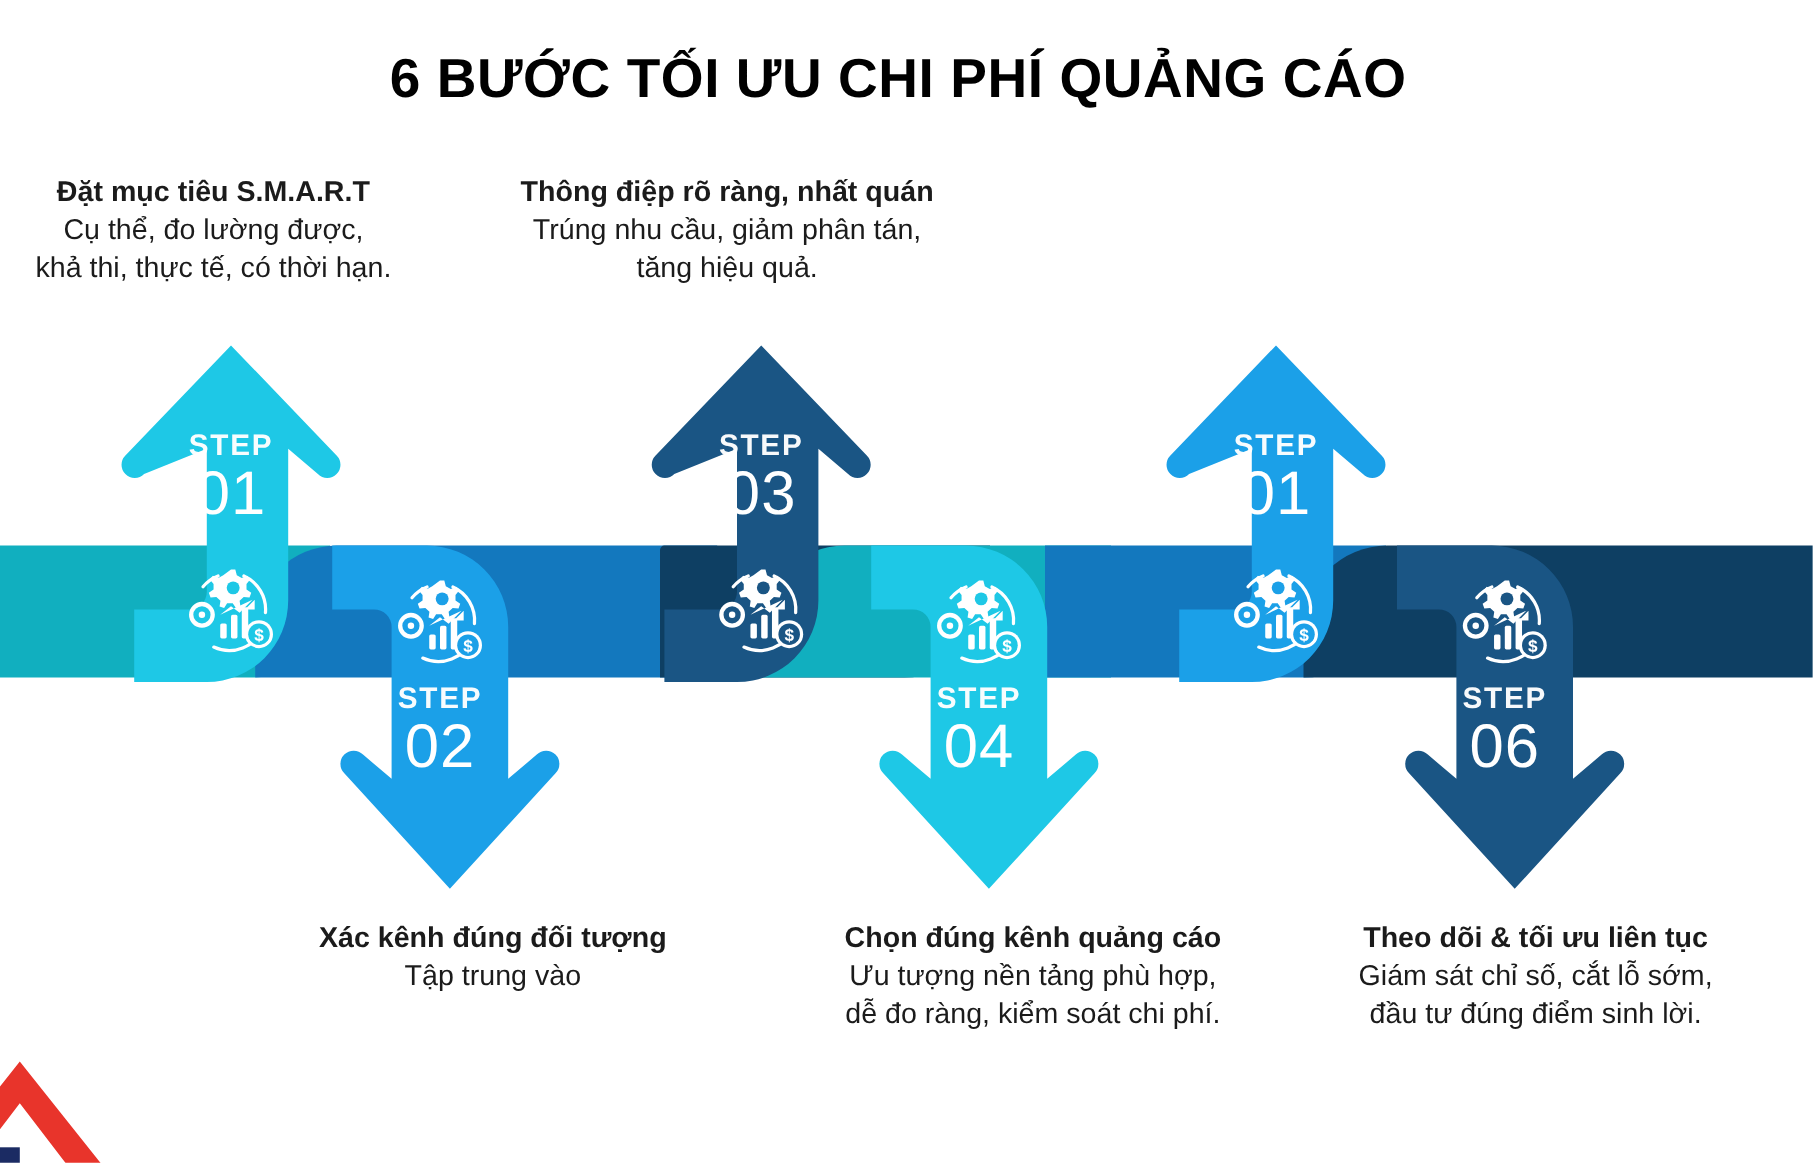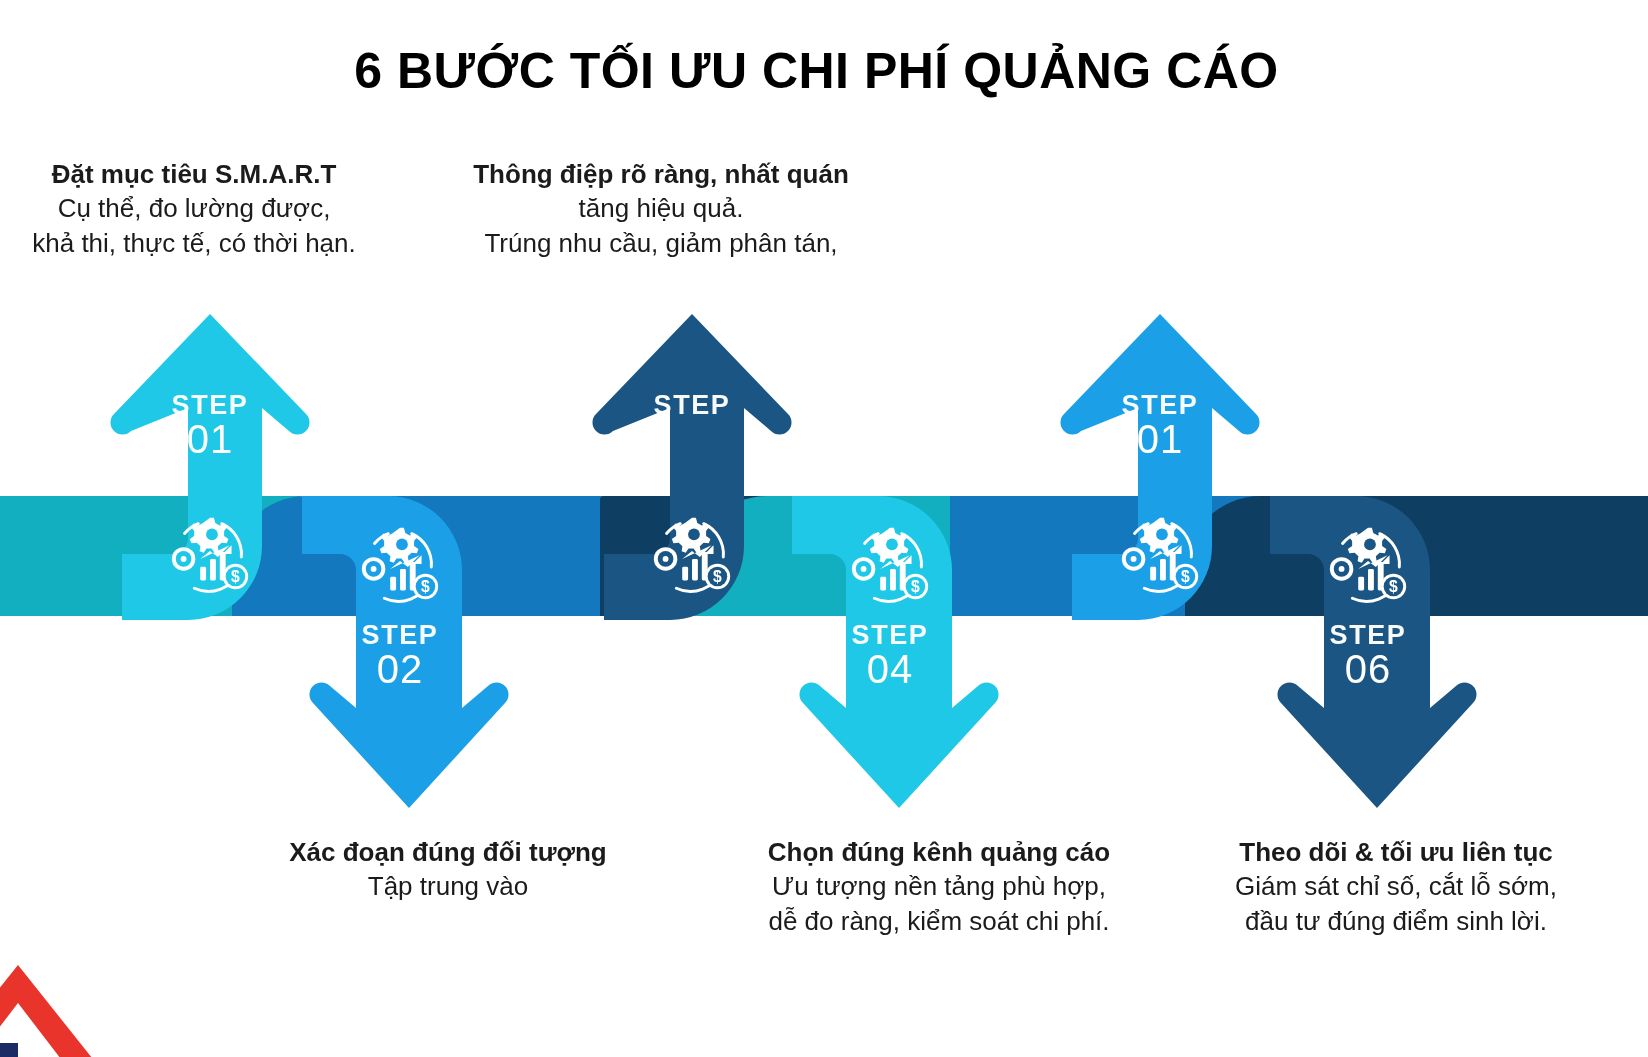--- a/index.html
+++ b/index.html
@@ -80,21 +80,21 @@
     pointer-events: none;
   }
   .arrow-label .step-word {
     font-size: 27px;
     font-weight: bold;
     letter-spacing: 1.6px;
     line-height: 1;
     opacity: .97;
   }
   .arrow-label .step-num {
-    font-size: 40px;
+    font-size: 56px;
     font-weight: normal;
     line-height: 1.02;
     letter-spacing: 1px;
   }
 
   .arrow-icon {
     position: absolute;
     width: 100%;
     display: flex;
     justify-content: center;
@@ -214,20 +214,21 @@
   </div>
 
   <div class="arrow" style="left:592px; top:310px;">
     <svg width="200" height="310" viewBox="0 0 200 310">
       <path d="M100 4 L196 104 a12 12 0 0 1 -17 17 L152 98 L152 236
                a74 74 0 0 1 -74 74 L12 310 L12 244 L62 244
                a16 16 0 0 0 16 -16 L78 98 L21 121 a12 12 0 0 1 -17 -17 Z" fill="#1A5584"></path>
     </svg>
     <div class="arrow-label" style="top:82px;">
       <div class="step-word">STEP</div>
+      <div class="step-num">03</div>
     </div>
     <div class="arrow-icon" style="top:198px;">
       <svg width="98" height="92" viewBox="0 0 100 94">
         <g fill="none" stroke="#ffffff" stroke-width="3" stroke-linecap="round">
           <path d="M24 26 A34 34 0 0 1 38 16"></path>
           <path d="M62 16 A34 34 0 0 1 82 50"></path>
           <path d="M80 64 A34 34 0 0 1 34 82"></path>
         </g>
         <g fill="#ffffff">
           <path d="M50 10 l4 0 1.4 5.2 4.6 2.6 5-2 2.8 3.4-3.4 4.2 0 5.2 4.4 3-1.6 4.4-5.4-0.6-3.8 3.6 0.8 5.2-4.2 1.6-3-4.4-5.2 0-2.8 4.4-4.2-1.6 0.8-5.2-3.8-3.6-5.4 0.6-1.6-4.4 4.4-3 0-5.2-3.4-4.2 2.8-3.4 5 2 4.6-2.6z"></path>
@@ -353,27 +354,27 @@
   </div>
 
   <div class="caption cap-top cap1">
     <div class="head">Đặt mục tiêu S.M.A.R.T</div>
     <div class="line">Cụ thể, đo lường được,</div>
     <div class="line">khả thi, thực tế, có thời hạn.</div>
   </div>
 
   <div class="caption cap-top cap3">
     <div class="head">Thông điệp rõ ràng, nhất quán</div>
+    <div class="line">Trúng nhu cầu, giảm phân tán,</div>
     <div class="line">tăng hiệu quả.</div>
-    <div class="line">Trúng nhu cầu, giảm phân tán,</div>
   </div>
 
 
   <div class="caption cap-bot cap2">
-    <div class="head">Xác đoạn đúng đối tượng</div>
+    <div class="head">Xác kênh đúng đối tượng</div>
     <div class="line">Tập trung vào</div>
   </div>
 
   <div class="caption cap-bot cap4">
     <div class="head">Chọn đúng kênh quảng cáo</div>
     <div class="line">Ưu tượng nền tảng phù hợp,</div>
     <div class="line">dễ đo ràng, kiểm soát chi phí.</div>
   </div>
 
   <div class="caption cap-bot cap6">

